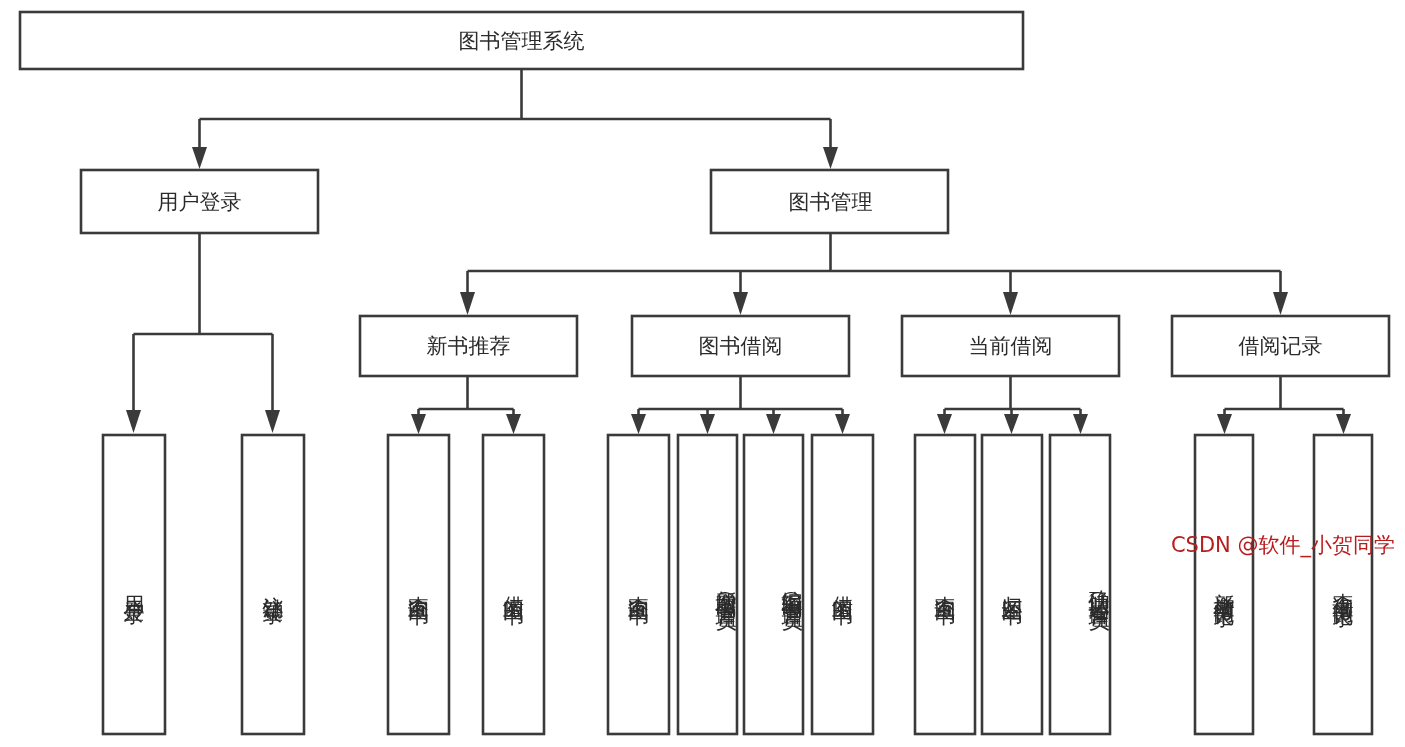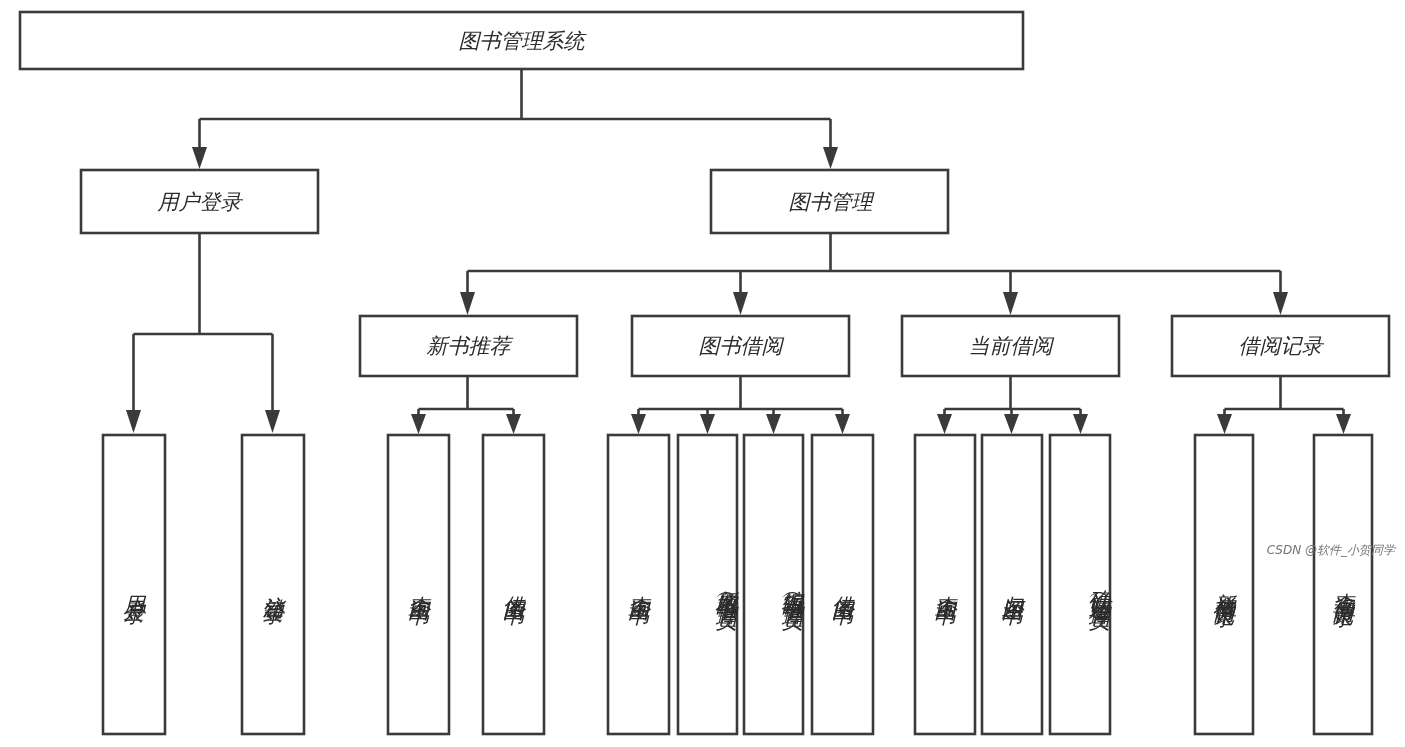--- a/index.html
+++ b/index.html
@@ -12,21 +12,20 @@
     width: 1405px;
     height: 747px;
     font-family: "DejaVu Sans", "Liberation Sans", sans-serif;
     overflow: hidden;
   }
   #diagram-root {
     position: relative;
     width: 1405px;
     height: 563px;
     background: #ffffff;
-    font-style: italic;
   }
   svg#diagram-svg {
     position: absolute;
     left: 0;
     top: 0;
     width: 1405px;
     height: 747px;
     display: block;
   }
   .node-box {
@@ -62,22 +61,22 @@
     color: #2b2b2b;
     text-align: center;
     white-space: nowrap;
     pointer-events: none;
   }
   .watermark {
     position: absolute;
     right: 10px;
     bottom: 4px;
     font-family: "DejaVu Sans", "Liberation Sans", sans-serif;
-    font-size: 12px;
-    color: #737373;
+    font-size: 21px;
+    color: #b91c1c;
     white-space: nowrap;
   }
 </style>
 </head>
 <body>
 
 <div id="diagram-root">
 
   <svg id="diagram-svg" viewBox="0 0 1405 747">
     <defs></defs>

